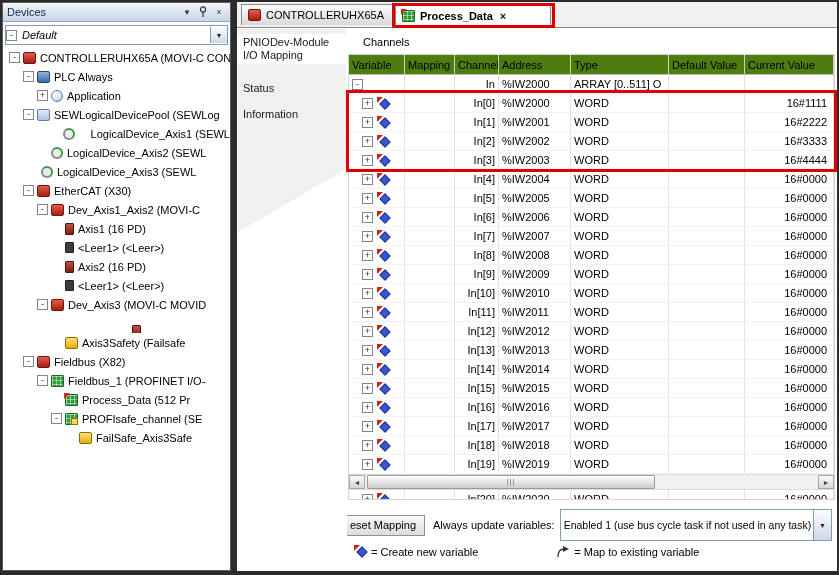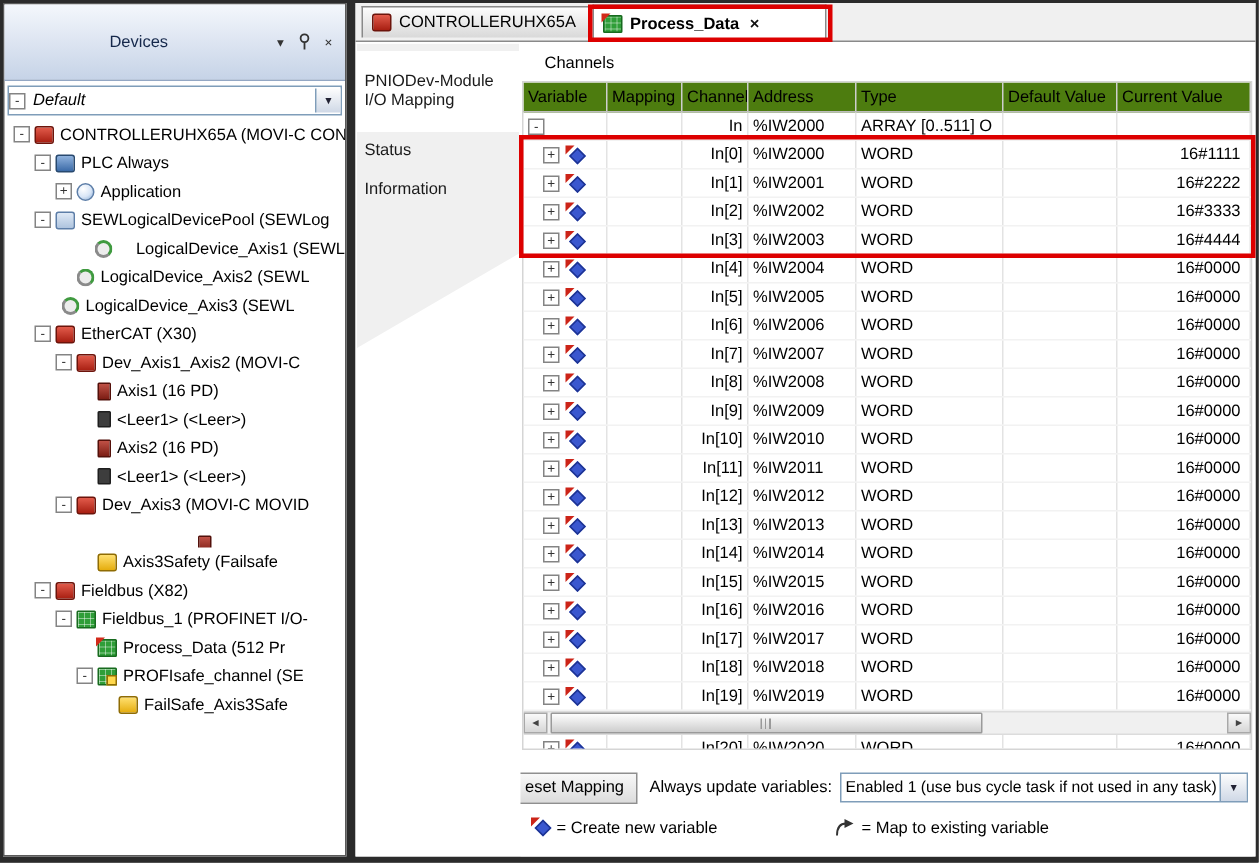--- a/index.html
+++ b/index.html
@@ -1,20 +1,20 @@
 <!DOCTYPE html>
 <html><head>
 <meta charset="utf-8">
 <style>
   html,body{margin:0;padding:0;background:#2b2b2b;font-family:"Liberation Sans",sans-serif;}
   #page{position:relative;width:839px;height:575px;background:#2b2b2b;overflow:hidden;}
 
   
   #devices-panel{position:absolute;left:2px;top:2px;width:229px;height:569px;background:#fff;border:1px solid #5a5a5a;box-sizing:border-box;display:flex;flex-direction:column;}
-  .panel-header{height:18px;background:linear-gradient(#f4f7fc,#c6d3e7);border-bottom:1px solid #93a7c4;display:flex;align-items:center;padding:16px 4px;flex:none;text-align:center;}
+  .panel-header{height:18px;background:linear-gradient(#f4f7fc,#c6d3e7);border-bottom:1px solid #93a7c4;display:flex;align-items:center;padding:0 4px;flex:none;}
   .panel-title{flex:1;font-size:11px;color:#15284b;}
   .hdr-icon{width:14px;height:14px;display:flex;align-items:center;justify-content:center;font-size:9px;color:#333;margin-left:2px;cursor:default;}
   .combo-row{margin:3px 2px 2px 2px;height:18px;border:1px solid #7f9db9;background:#fff;display:flex;align-items:center;font-size:11px;flex:none;}
   .combo-label{flex:1;font-style:italic;padding-left:2px;white-space:nowrap;overflow:hidden;}
   .combo-btn{width:16px;height:16px;background:linear-gradient(#fdfdfd,#cfd8e6);border-left:1px solid #7f9db9;display:flex;align-items:center;justify-content:center;font-size:7px;color:#223;}
   #tree{flex:1;overflow:hidden;padding-top:1px;}
   .trow{height:19px;display:flex;align-items:center;font-size:11px;white-space:nowrap;overflow:hidden;color:#000;}
   .expand{width:11px;height:11px;border:1px solid #848484;background:#fff;font-size:9px;line-height:9px;text-align:center;color:#333;flex:none;margin-right:3px;box-sizing:border-box;}
   .expand.none{border:none;background:transparent;}
   .tlabel{overflow:hidden;white-space:nowrap;}
@@ -37,21 +37,21 @@
   #right-panel{position:absolute;left:237px;top:2px;width:600px;height:569px;background:#f0f0f0;display:flex;flex-direction:column;}
   #tabbar{height:26px;flex:none;display:flex;align-items:center;padding-left:4px;background:#f0f0f0;border-bottom:1px solid #898989;box-sizing:border-box;}
   .tab{height:21px;display:flex;align-items:center;padding:0 6px;border:1px solid #898989;border-bottom:none;background:linear-gradient(#fcfcfc,#d9d9d9);font-size:11px;margin-right:2px;box-sizing:border-box;overflow:hidden;white-space:nowrap;}
   .tab .ti{margin-right:5px;}
   .tab.active{height:25px;background:#fff;font-weight:bold;margin-bottom:-1px;z-index:2;}
   .tab-close{margin-left:7px;font-weight:bold;font-size:11px;color:#111;}
   #editor-content{position:relative;flex:1;background:#fff;overflow:hidden;}
 
   
   #substrip{position:absolute;left:1px;top:1px;width:108px;height:212px;background:#f0f0f0;clip-path:polygon(0 0,100% 0,100% 140px,0 203px);}
-  .side-item{position:absolute;left:0;right:0;padding:14px 5px;font-size:11px;color:#1a1a1a;line-height:13px;}
+  .side-item{position:absolute;left:0;right:0;padding:2px 5px;font-size:11px;color:#1a1a1a;line-height:13px;}
   .side-item.active{background:#fff;}
 
   
   #main-area{position:absolute;left:110px;top:0;right:2px;bottom:0;overflow:hidden;background:#fff;}
   #channels-label{position:absolute;top:8px;left:16px;font-size:11px;color:#000;}
   #grid{position:absolute;top:26px;left:1px;width:487px;height:446px;border:1px solid #d5d5d5;box-sizing:border-box;overflow:hidden;background:#fff;}
   .grow,.ghead{display:flex;height:19px;box-sizing:border-box;}
   .ghead{height:20px;border-bottom:1px solid #bdbdbd;background:#4d7c0f;}
   .cell{height:100%;display:flex;align-items:center;padding:0 3px;border-right:1px solid #e3e3e3;overflow:hidden;white-space:nowrap;font-size:11px;box-sizing:border-box;color:#000;}
   .ghead .cell{border-right:1px solid #cecece;justify-content:flex-start;}
@@ -72,21 +72,21 @@
   #hscroll{display:flex;align-items:center;height:16px;background:#f0f0f0;border-top:1px solid #dcdcdc;border-bottom:1px solid #dcdcdc;box-sizing:border-box;}
   .sb-btn{width:16px;height:100%;background:linear-gradient(#fafafa,#d6d6d6);border:1px solid #a8a8a8;box-sizing:border-box;display:flex;align-items:center;justify-content:center;font-size:7px;color:#444;flex:none;}
   .sb-thumb{margin-left:2px;width:286px;height:12px;background:linear-gradient(#fefefe,#cdcdcd);border:1px solid #9a9a9a;border-radius:1px;flex:none;display:flex;align-items:center;justify-content:center;}
   .sb-grip{width:8px;height:7px;background:repeating-linear-gradient(90deg,#999 0 1px,transparent 1px 3px);}
   .sb-track{flex:1;}
 
   
   #footer-row{position:absolute;top:486px;left:0;right:3px;height:22px;display:flex;align-items:center;}
   #reset-btn{margin-left:-6px;width:84px;height:21px;background:linear-gradient(#f8f8f8,#dcdcdc);border:1px solid #8f8f8f;font-size:11px;color:#000;display:flex;align-items:center;justify-content:center;flex:none;box-sizing:border-box;}
   #always-label{margin-left:8px;font-size:11px;white-space:nowrap;flex:none;}
-  #always-select{margin-left:5px;flex:1;height:20px;border:1px solid #7f9db9;background:#fff;display:flex;align-items:center;box-sizing:border-box;overflow:hidden;}
+  #always-select{margin-left:5px;flex:1;height:32px;border:1px solid #7f9db9;background:#fff;display:flex;align-items:center;box-sizing:border-box;overflow:hidden;}
   #always-value{flex:1;font-size:10.5px;padding-left:3px;white-space:nowrap;overflow:hidden;}
   #always-arrow{width:17px;height:100%;background:linear-gradient(#fdfdfd,#cfd8e6);border-left:1px solid #7f9db9;display:flex;align-items:center;justify-content:center;font-size:7px;color:#223;flex:none;}
   #legend-row{position:absolute;top:517px;left:7px;display:flex;align-items:center;font-size:11px;}
   .legend-item{display:flex;align-items:center;}
   .legend-item .icon-newvar{margin-right:4px;}
   .legend-gap{width:78px;}
   .icon-maparrow{width:14px;height:13px;margin-right:4px;flex:none;}
 
   
   .annot{position:absolute;border:3px solid #dd0000;box-sizing:border-box;pointer-events:none;z-index:50;}

